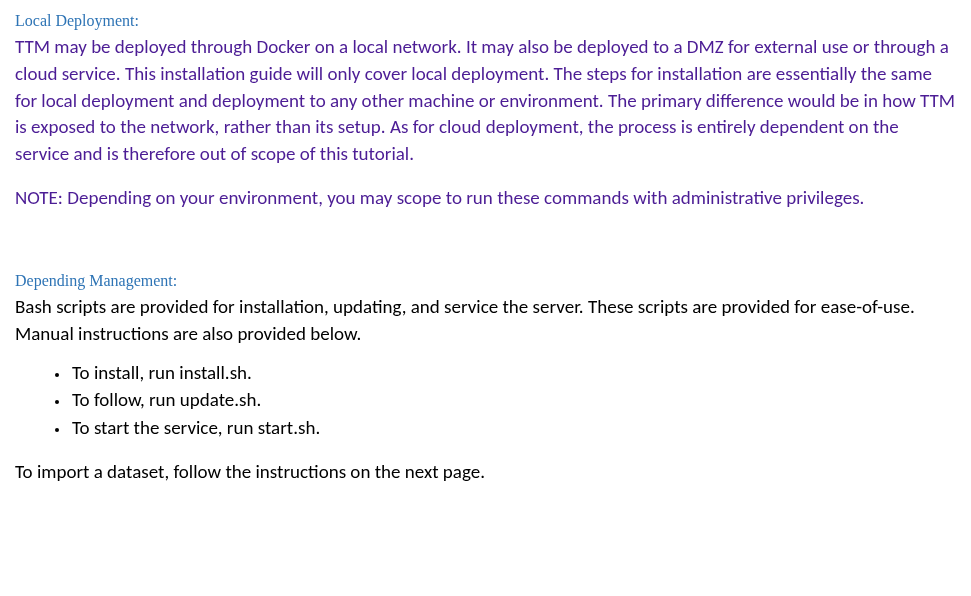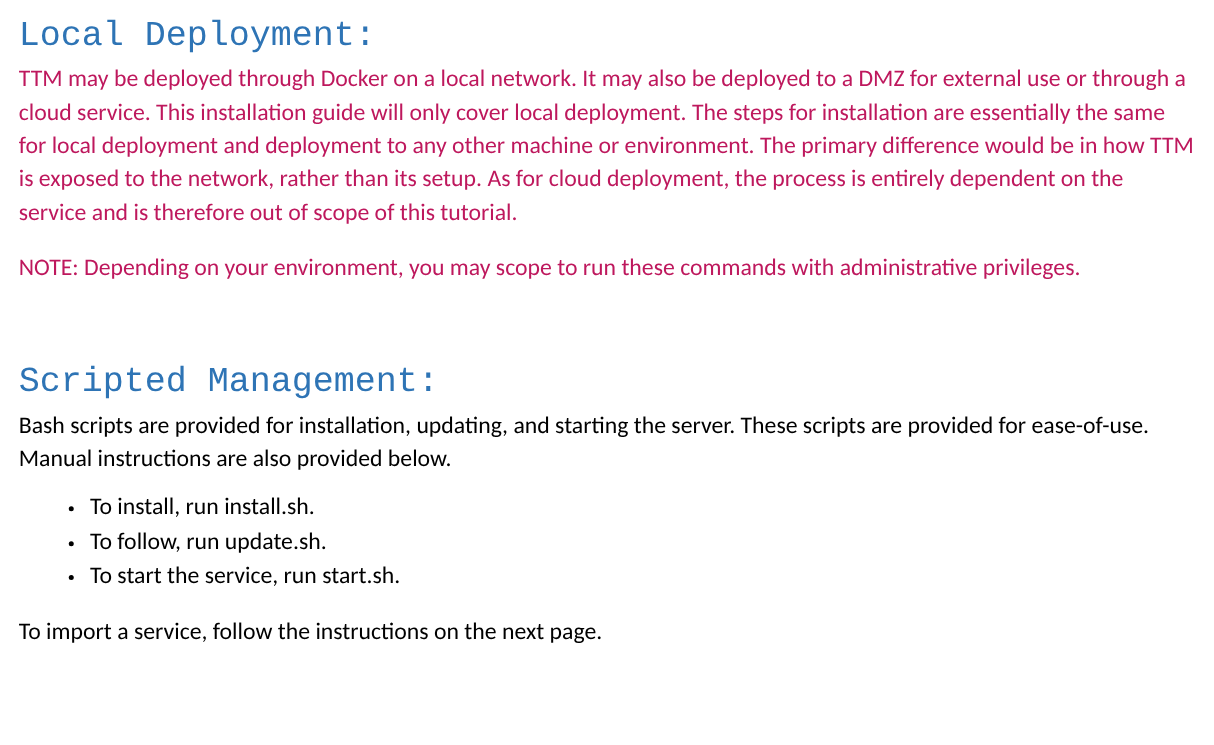--- a/index.html
+++ b/index.html
@@ -7,28 +7,28 @@
       font-size: 19px;
       line-height: 1.4;
       color: #000;
       margin: 0;
       padding: 10px 15px;
       width: 941px;
       background: #fff;
     }
     .section-heading {
       color: #2E74B5;
-      font-size: 28px;
+      font-size: 16px;
       font-weight: 400;
       margin: 0 0 2px 0;
-      font-family: Liberation Mono, monospace;
+      font-family: Liberation Serif, serif;
     }
     .para {
       margin: 0 0 18px 0;
-      color: #be185d;
+      color: #4c1d95;
     }
     .para-tight {
       margin: 0 0 12px 0;
       color: #000;
     }
     .section-gap {
       height: 40px;
     }
     ul.bullets {
       margin: 0 0 18px 0;
@@ -50,20 +50,20 @@
   </style>
 </head>
 <body>
 
 <h2 class="section-heading">Local Deployment:</h2>
 <p class="para">TTM may be deployed through Docker on a local network. It may also be deployed to a DMZ for external use or through a cloud service. This installation guide will only cover local deployment. The steps for installation are essentially the same for local deployment and deployment to any other machine or environment. The primary difference would be in how TTM is exposed to the network, rather than its setup. As for cloud deployment, the process is entirely dependent on the service and is therefore out of scope of this tutorial.</p>
 <p class="para">NOTE: Depending on your environment, you may scope to run these commands with administrative privileges.</p>
 
 <div class="section-gap"></div>
 
-<h2 class="section-heading">Scripted Management:</h2>
-<p class="para-tight">Bash scripts are provided for installation, updating, and starting the server. These scripts are provided for ease-of-use. Manual instructions are also provided below.</p>
+<h2 class="section-heading">Depending Management:</h2>
+<p class="para-tight">Bash scripts are provided for installation, updating, and service the server. These scripts are provided for ease-of-use. Manual instructions are also provided below.</p>
 <ul class="bullets">
   <li>To install, run install.sh.</li>
   <li>To follow, run update.sh.</li>
   <li>To start the service, run start.sh.</li>
 </ul>
-<p class="final">To import a service, follow the instructions on the next page.</p>
+<p class="final">To import a dataset, follow the instructions on the next page.</p>
 
 </body></html>

